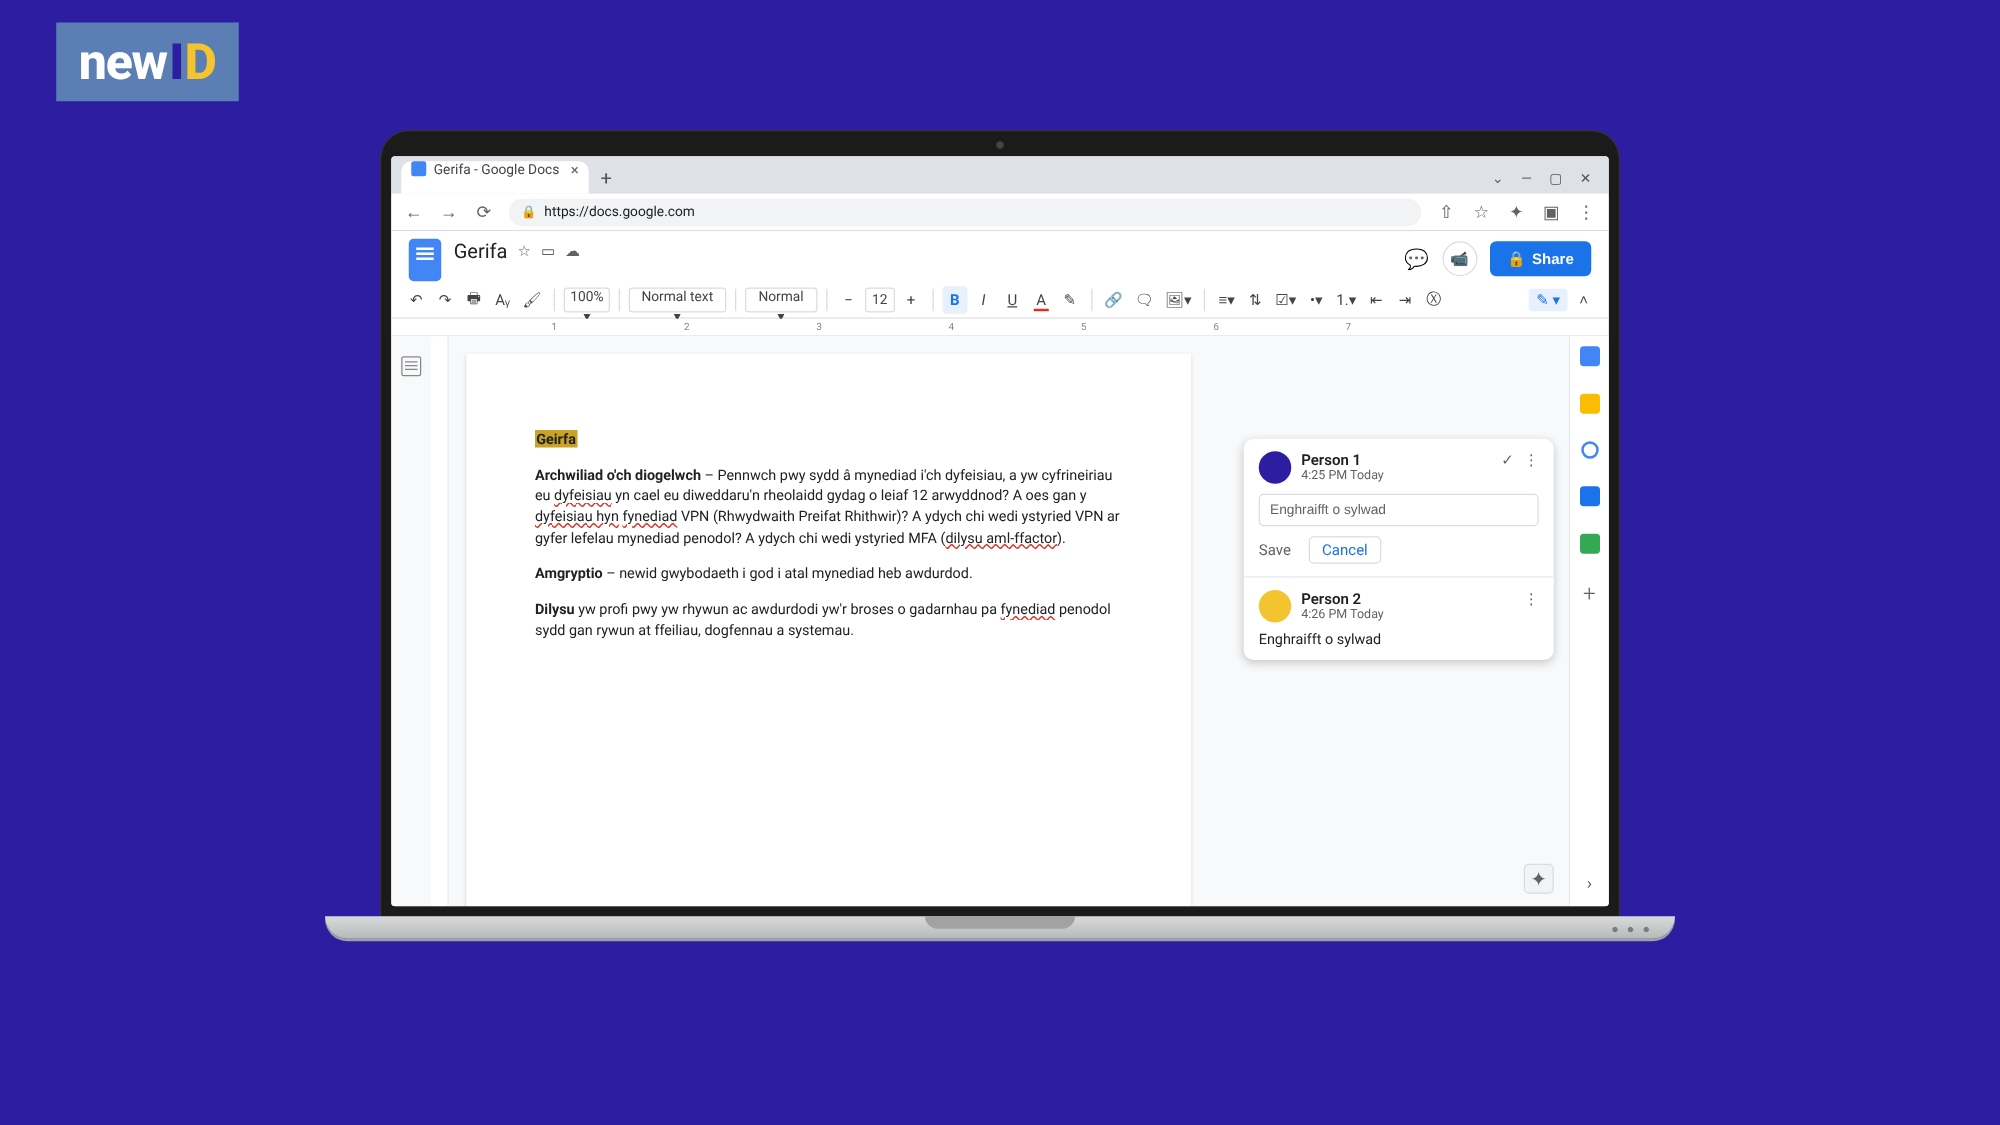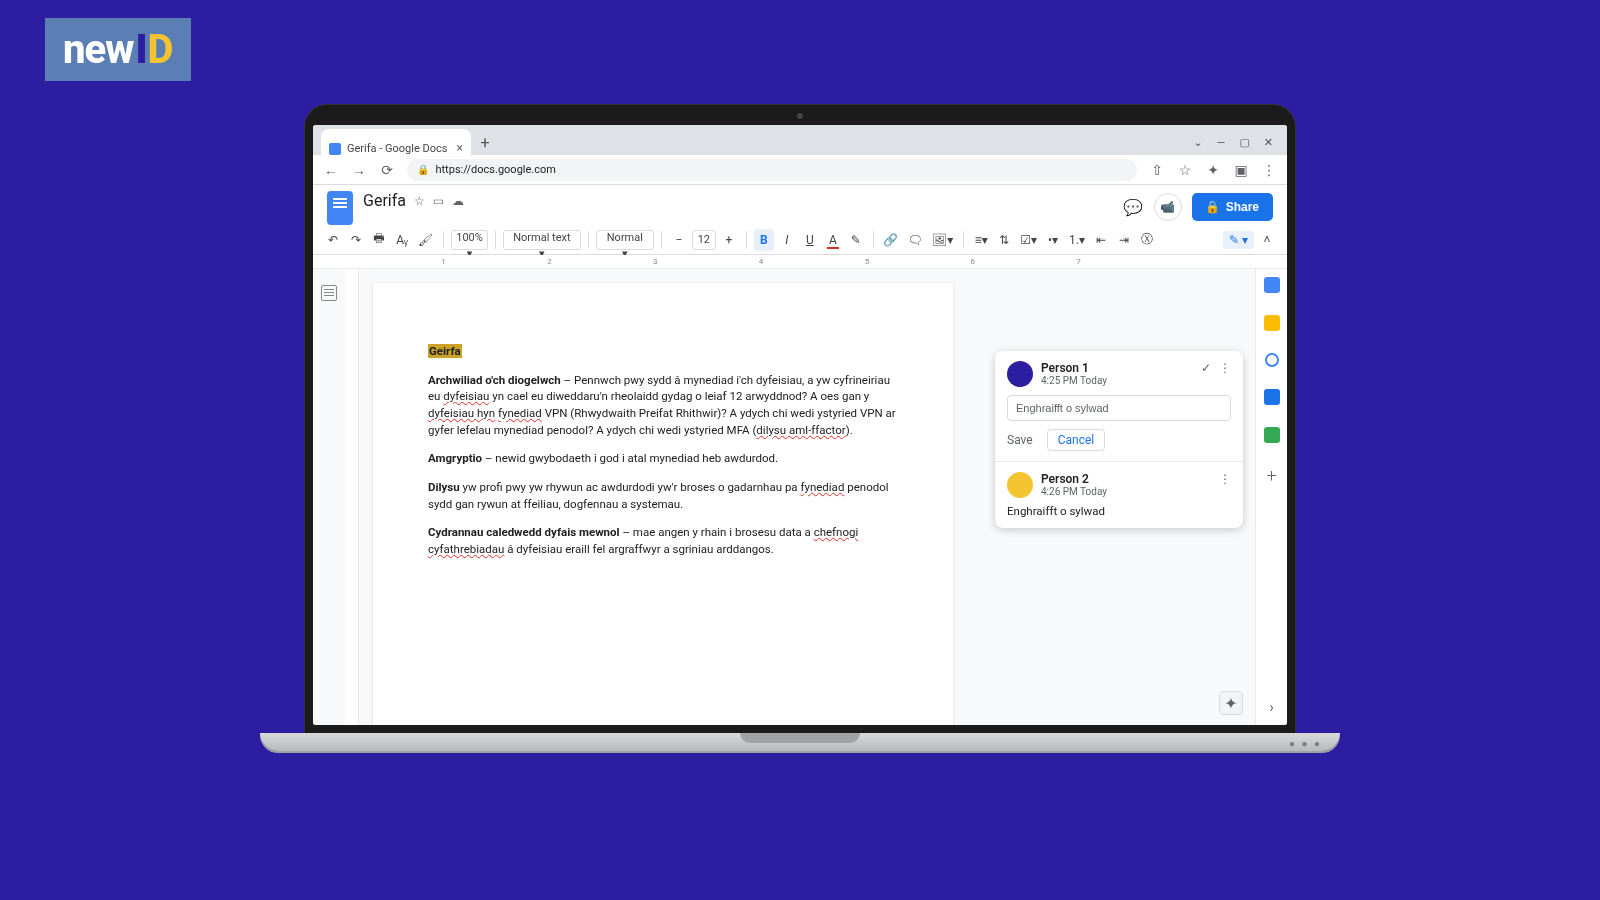--- a/index.html
+++ b/index.html
@@ -61,21 +61,21 @@
     position: absolute; top:0; left:50%; transform:translateX(-50%);
     width: 120px; height: 10px; background:#a0a2a4;
     border-radius: 0 0 10px 10px;
   }
   .laptop-dots { position:absolute; right:18px; top:5px; color:#7a7c7e; font-size:10px; letter-spacing:2px;}
 
   
   .tab-bar { background:#dee1e6; height:30px; display:flex; align-items:flex-end; padding:0 6px 0 8px; gap:4px;}
   .tab {
     background:#fff; height:26px; width:150px; border-radius:8px 8px 0 0;
-    display:flex; align-items:flex-end; padding:0 8px; gap:6px; font-size:11px; color:#444;
+    display:flex; align-items:flex-start; padding:0 8px; gap:6px; font-size:11px; color:#444;
   }
   .tab-favicon { width:12px; height:12px; background:#4285f4; border-radius:2px; flex-shrink:0;}
   .tab-title { flex:1; white-space:nowrap; overflow:hidden; text-overflow:ellipsis;}
   .tab-close { color:#666; font-size:12px; cursor:pointer;}
   .tab-add { width:20px; height:20px; display:flex; align-items:center; justify-content:center; color:#555; font-size:16px; cursor:pointer; margin-bottom:3px;}
   .win-ctrl { margin-left:auto; display:flex; gap:14px; padding-right:8px; margin-bottom:6px; color:#555; font-size:11px;}
   .addr-bar { background:#fff; height:30px; border-bottom:1px solid #dadce0; display:flex; align-items:center; padding:0 10px; gap:12px;}
   .nav-icon { color:#5f6368; font-size:14px; cursor:pointer; width:16px; text-align:center;}
   .url-field { flex:1; background:#f1f3f4; border-radius:13px; height:22px; display:flex; align-items:center; padding:0 10px; gap:6px;}
   .lock { font-size:10px; color:#5f6368;}
@@ -290,23 +290,20 @@
             <span class="doc-heading">Geirfa</span>
             <div class="para">
               <b>Archwiliad o'ch diogelwch</b><span> – Pennwch pwy sydd â mynediad i'ch dyfeisiau, a yw cyfrineiriau eu </span><span class="spell">dyfeisiau</span><span> yn cael eu diweddaru'n rheolaidd gydag o leiaf 12 arwyddnod? A oes gan y </span><span class="spell">dyfeisiau hyn</span><span> </span><span class="spell">fynediad</span><span> VPN (Rhwydwaith Preifat Rhithwir)? A ydych chi wedi ystyried VPN ar gyfer lefelau mynediad penodol? A ydych chi wedi ystyried MFA (</span><span class="spell">dilysu aml-ffactor</span><span>).</span>
             </div>
             <div class="para">
               <b>Amgryptio</b><span> – newid gwybodaeth i god i atal mynediad heb awdurdod.</span>
             </div>
             <div class="para">
               <b>Dilysu</b><span> yw profi pwy yw rhywun ac awdurdodi yw'r broses o gadarnhau pa </span><span class="spell">fynediad</span><span> penodol sydd gan rywun at ffeiliau, dogfennau a systemau.</span>
             </div>
-            <div class="para">
-              <b>Cydrannau caledwedd dyfais mewnol</b><span> – mae angen y rhain i brosesu data a </span><span class="spell">chefnogi cyfathrebiadau</span><span> â dyfeisiau eraill fel argraffwyr a sgriniau arddangos.</span>
-            </div>
           </div>
         </div>
 
         <div class="comment-card">
           <div class="c-row">
             <div class="avatar av1"></div>
             <div>
               <div class="c-name">Person 1</div>
               <div class="c-time">4:25 PM Today</div>
             </div>

